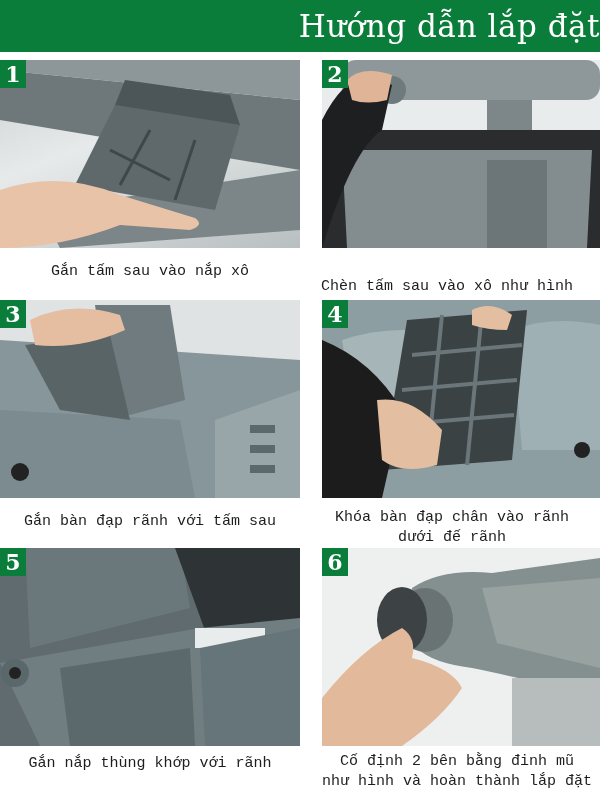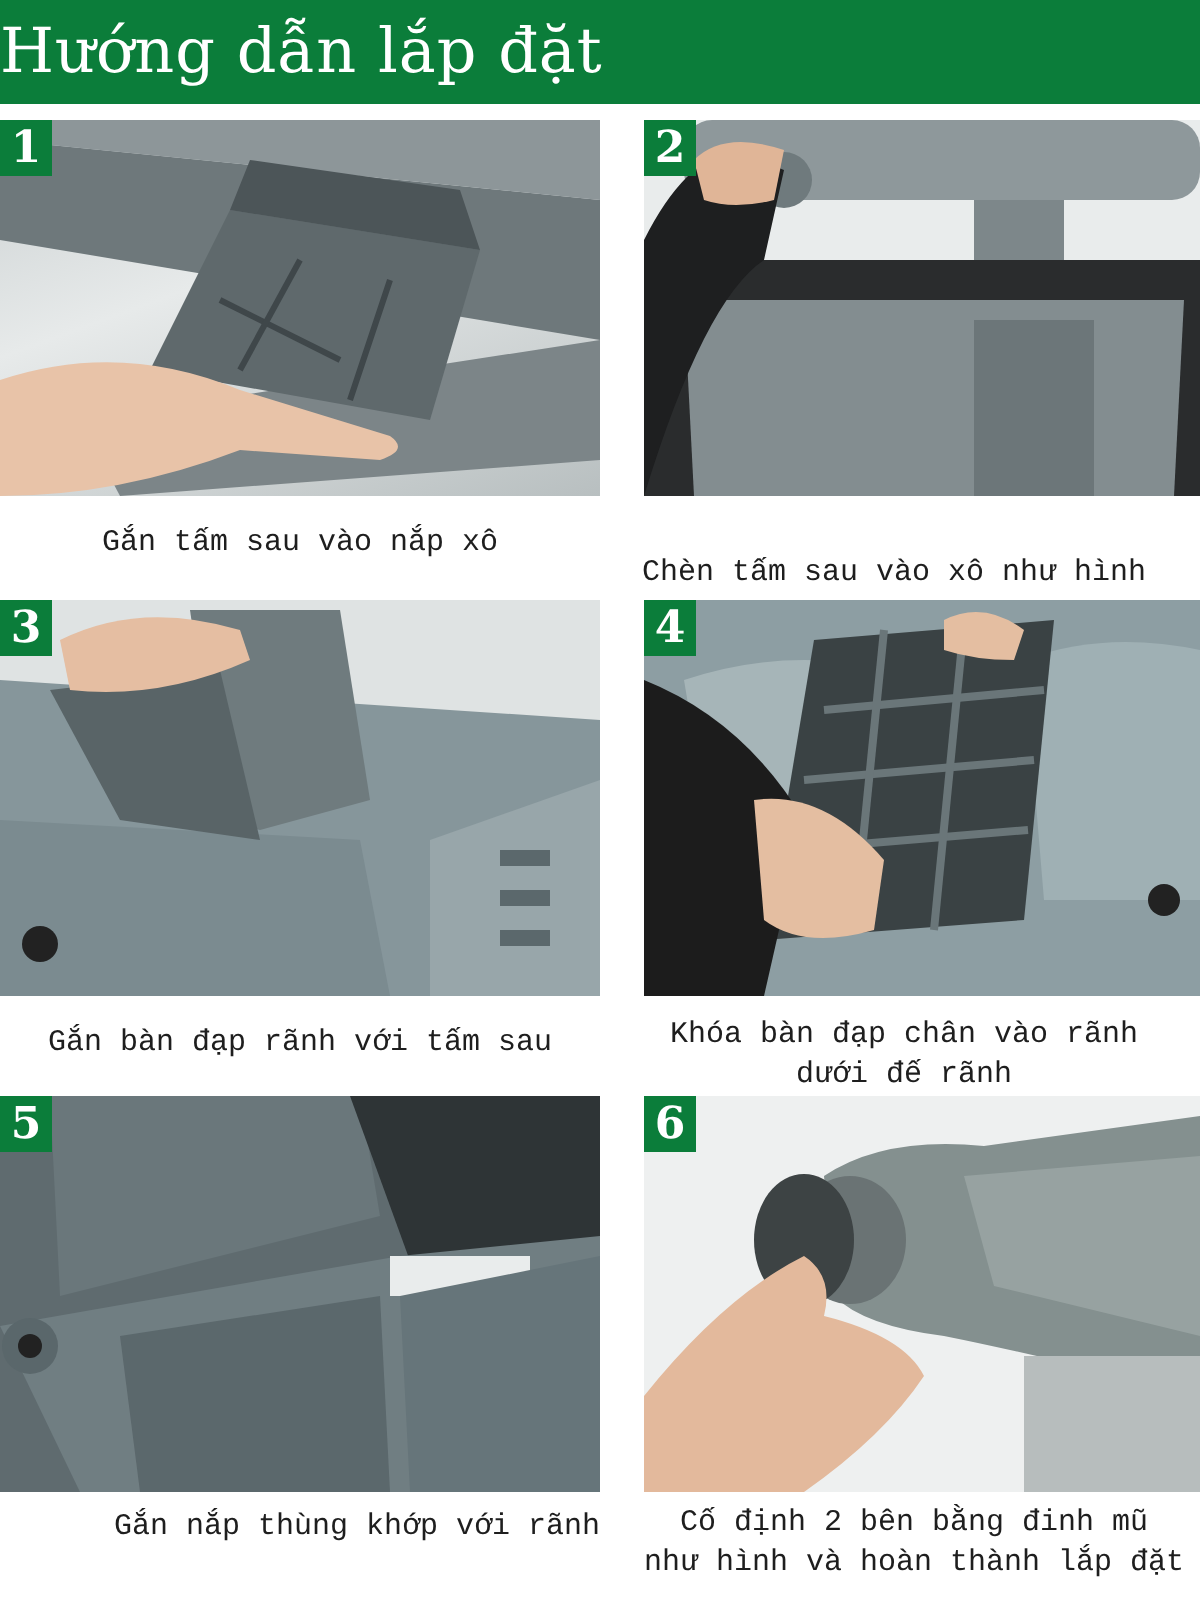--- a/index.html
+++ b/index.html
@@ -1,17 +1,17 @@
 <!DOCTYPE html>
 <html><head>
 <meta charset="utf-8">
 <style>
   html, body { margin:0; padding:0; }
   body { width:600px; height:800px; background:#ffffff; position:relative; overflow:hidden; font-family:"DejaVu Serif", serif; }
-  .header { position:absolute; left:0; top:0; width:600px; height:52px; background:#0b7d3a; display:flex; align-items:center; justify-content:flex-start; }
+  .header { position:absolute; left:0; top:0; width:600px; height:52px; background:#0b7d3a; display:flex; align-items:center; justify-content:flex-end; }
   .header h1 { margin:0; color:#ffffff; font-family:"DejaVu Serif", serif; font-weight:normal; font-size:31px; letter-spacing:0.5px; }
   .step { position:absolute; }
   .photo { position:absolute; overflow:hidden; background:#9aa1a3; }
   .badge { position:absolute; left:0; top:0; width:26px; height:28px; background:#0b7d3a; color:#fff; font-family:"DejaVu Serif", serif; font-weight:bold; font-size:22px; display:flex; align-items:center; justify-content:center; z-index:5; }
   .caption { position:absolute; text-align:center; color:#1e1e1e; font-family:Liberation Mono, monospace; font-size:15px; line-height:20px; }
   .shape { position:absolute; }
 </style>
 </head>
 <body>
 
@@ -107,21 +107,21 @@
       <polygon points="175,0 300,0 300,110 215,110" fill="#2e3436"></polygon>
       <polygon points="0,115 200,80 300,70 300,198 40,198" fill="#707e82"></polygon>
       <polygon points="60,120 190,100 195,198 70,198" fill="#5b686c"></polygon>
       <rect x="195" y="80" width="70" height="20" fill="#e9ecec"></rect>
       <polygon points="200,100 300,80 300,198 205,198" fill="#66757a"></polygon>
       <circle cx="15" cy="125" r="14" fill="#5a676b"></circle>
       <circle cx="15" cy="125" r="6" fill="#222"></circle>
     </svg>
     <div class="badge">5</div>
   </div>
-  <div class="caption" style="left:0;top:206px;width:300px;text-align:right;">
+  <div class="caption" style="left:0;top:206px;width:300px;">
     <div>Gắn nắp thùng khớp với rãnh</div>
   </div>
 </div>
 
 <div class="step" style="left:322px;top:548px;width:278px;height:252px;">
   <div class="photo" style="left:0;top:0;width:278px;height:198px;background:#eef0f0;">
     <svg class="shape" width="278" height="198" viewBox="0 0 278 198">
       <path d="M90,40 Q120,20 170,25 L278,10 L278,150 Q200,130 150,120 Q110,115 95,100 Z" fill="#84908f"></path>
       <path d="M160,40 L278,30 L278,120 L175,95 Z" fill="#97a2a1"></path>
       <rect x="190" y="130" width="88" height="68" fill="#b7bdbd"></rect>

